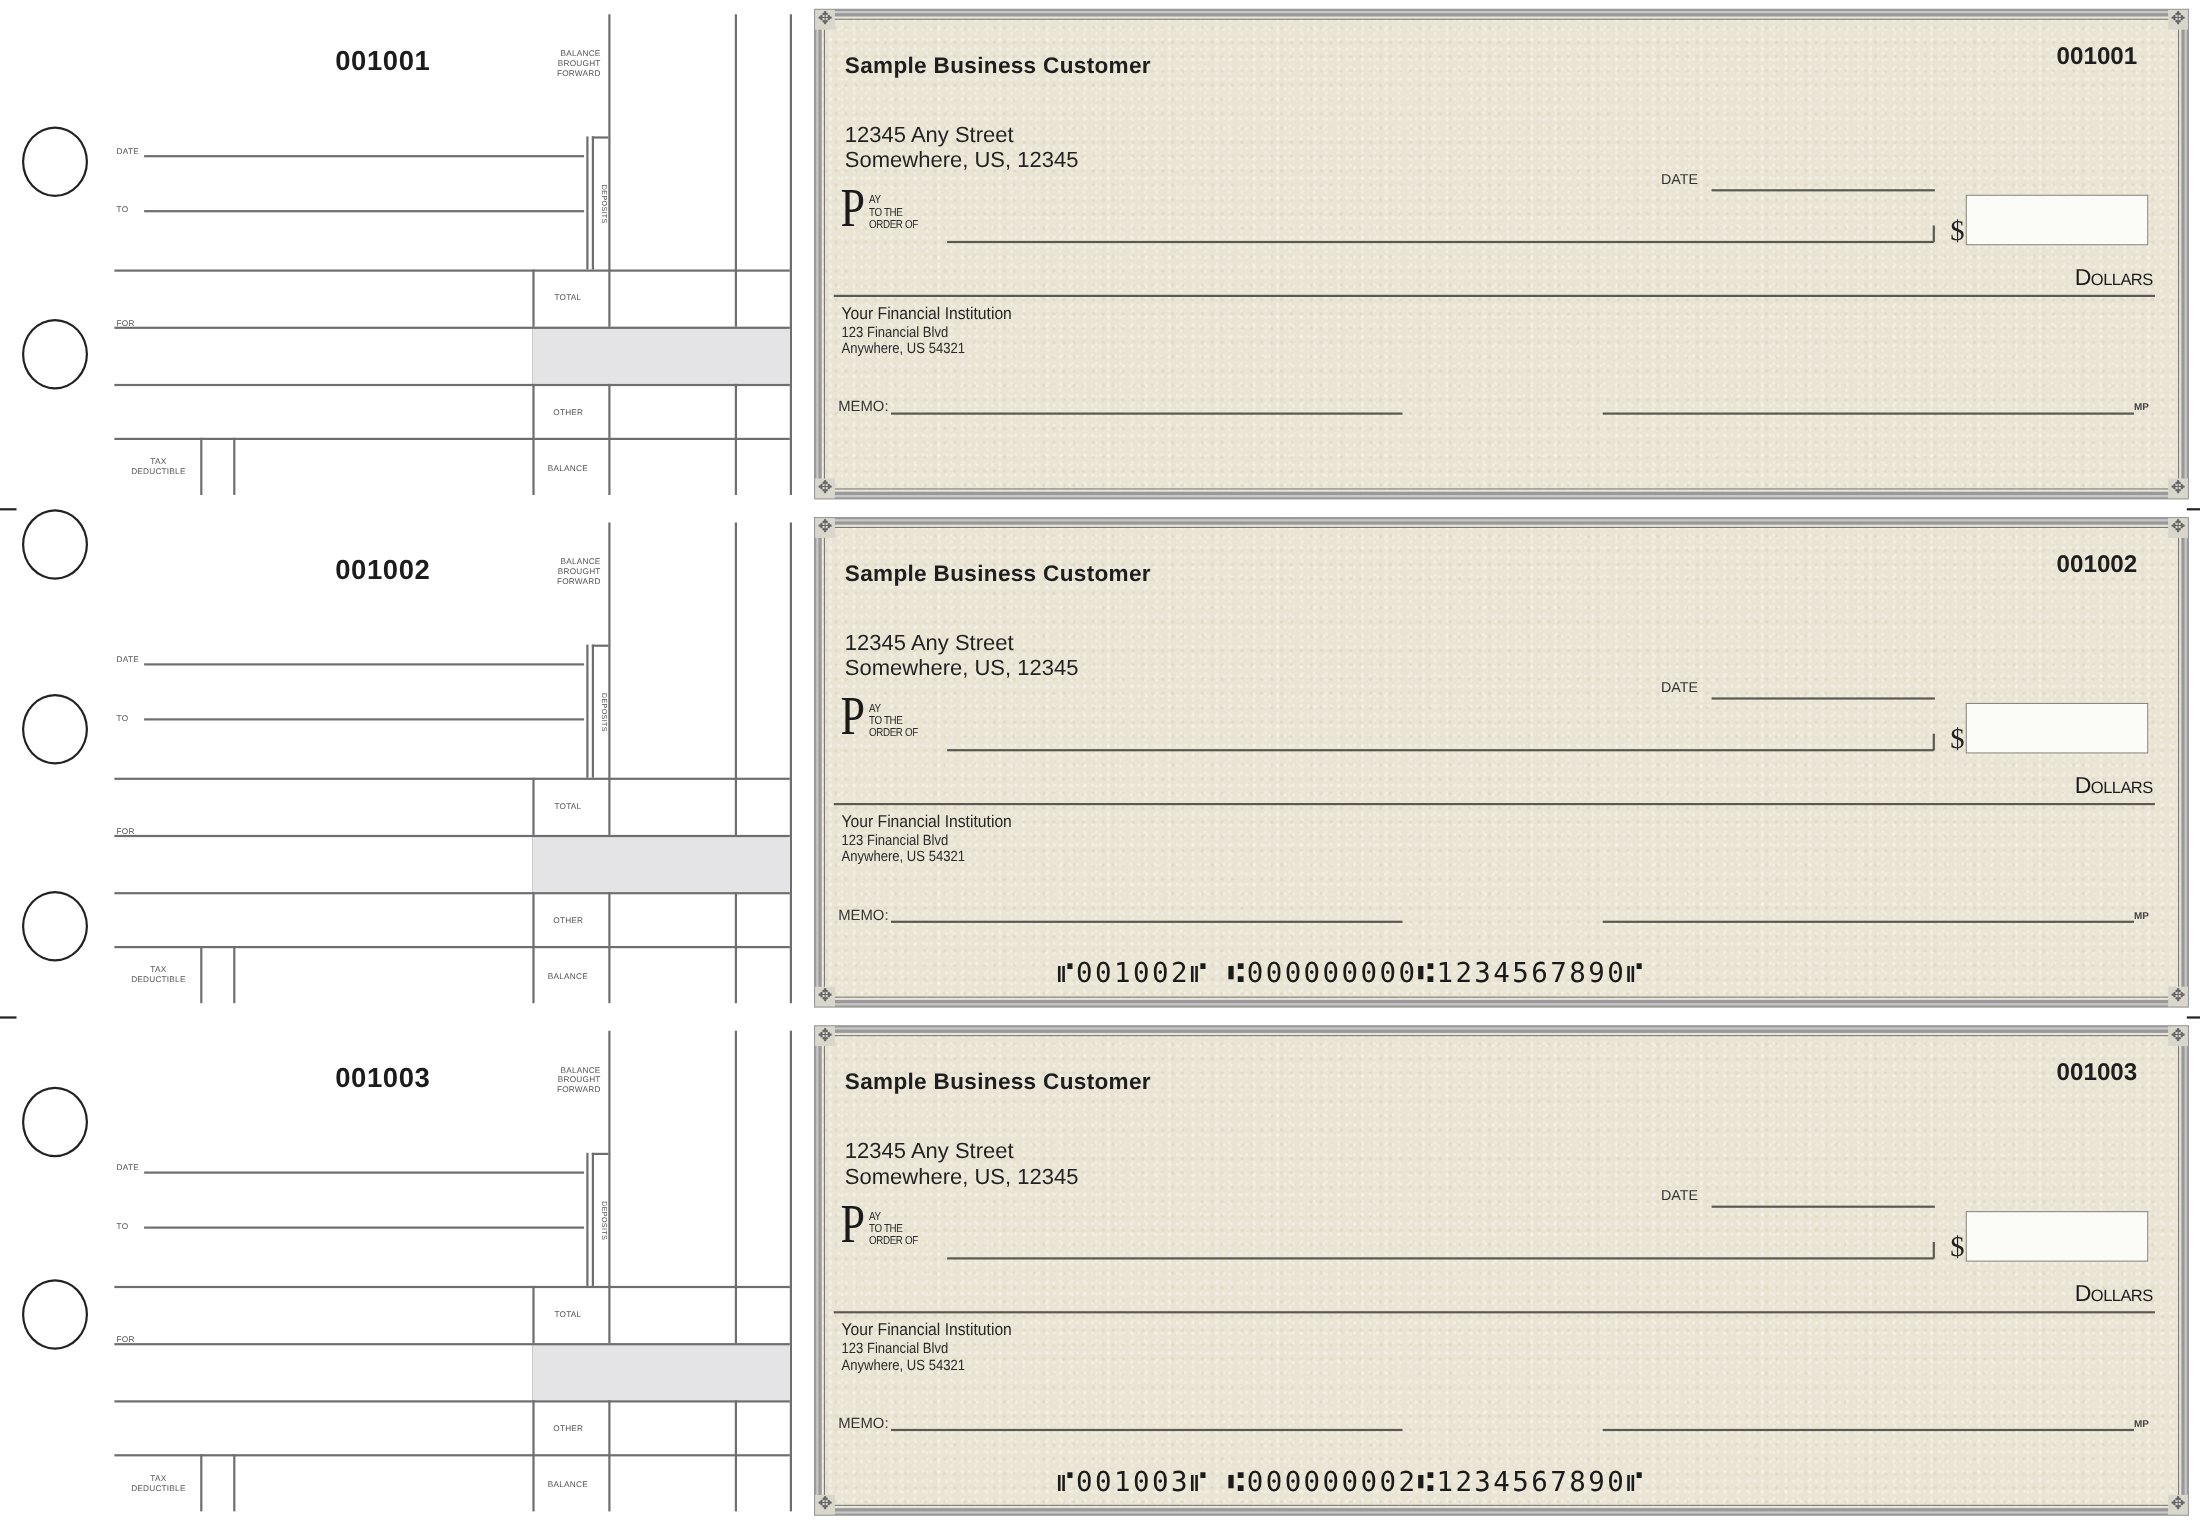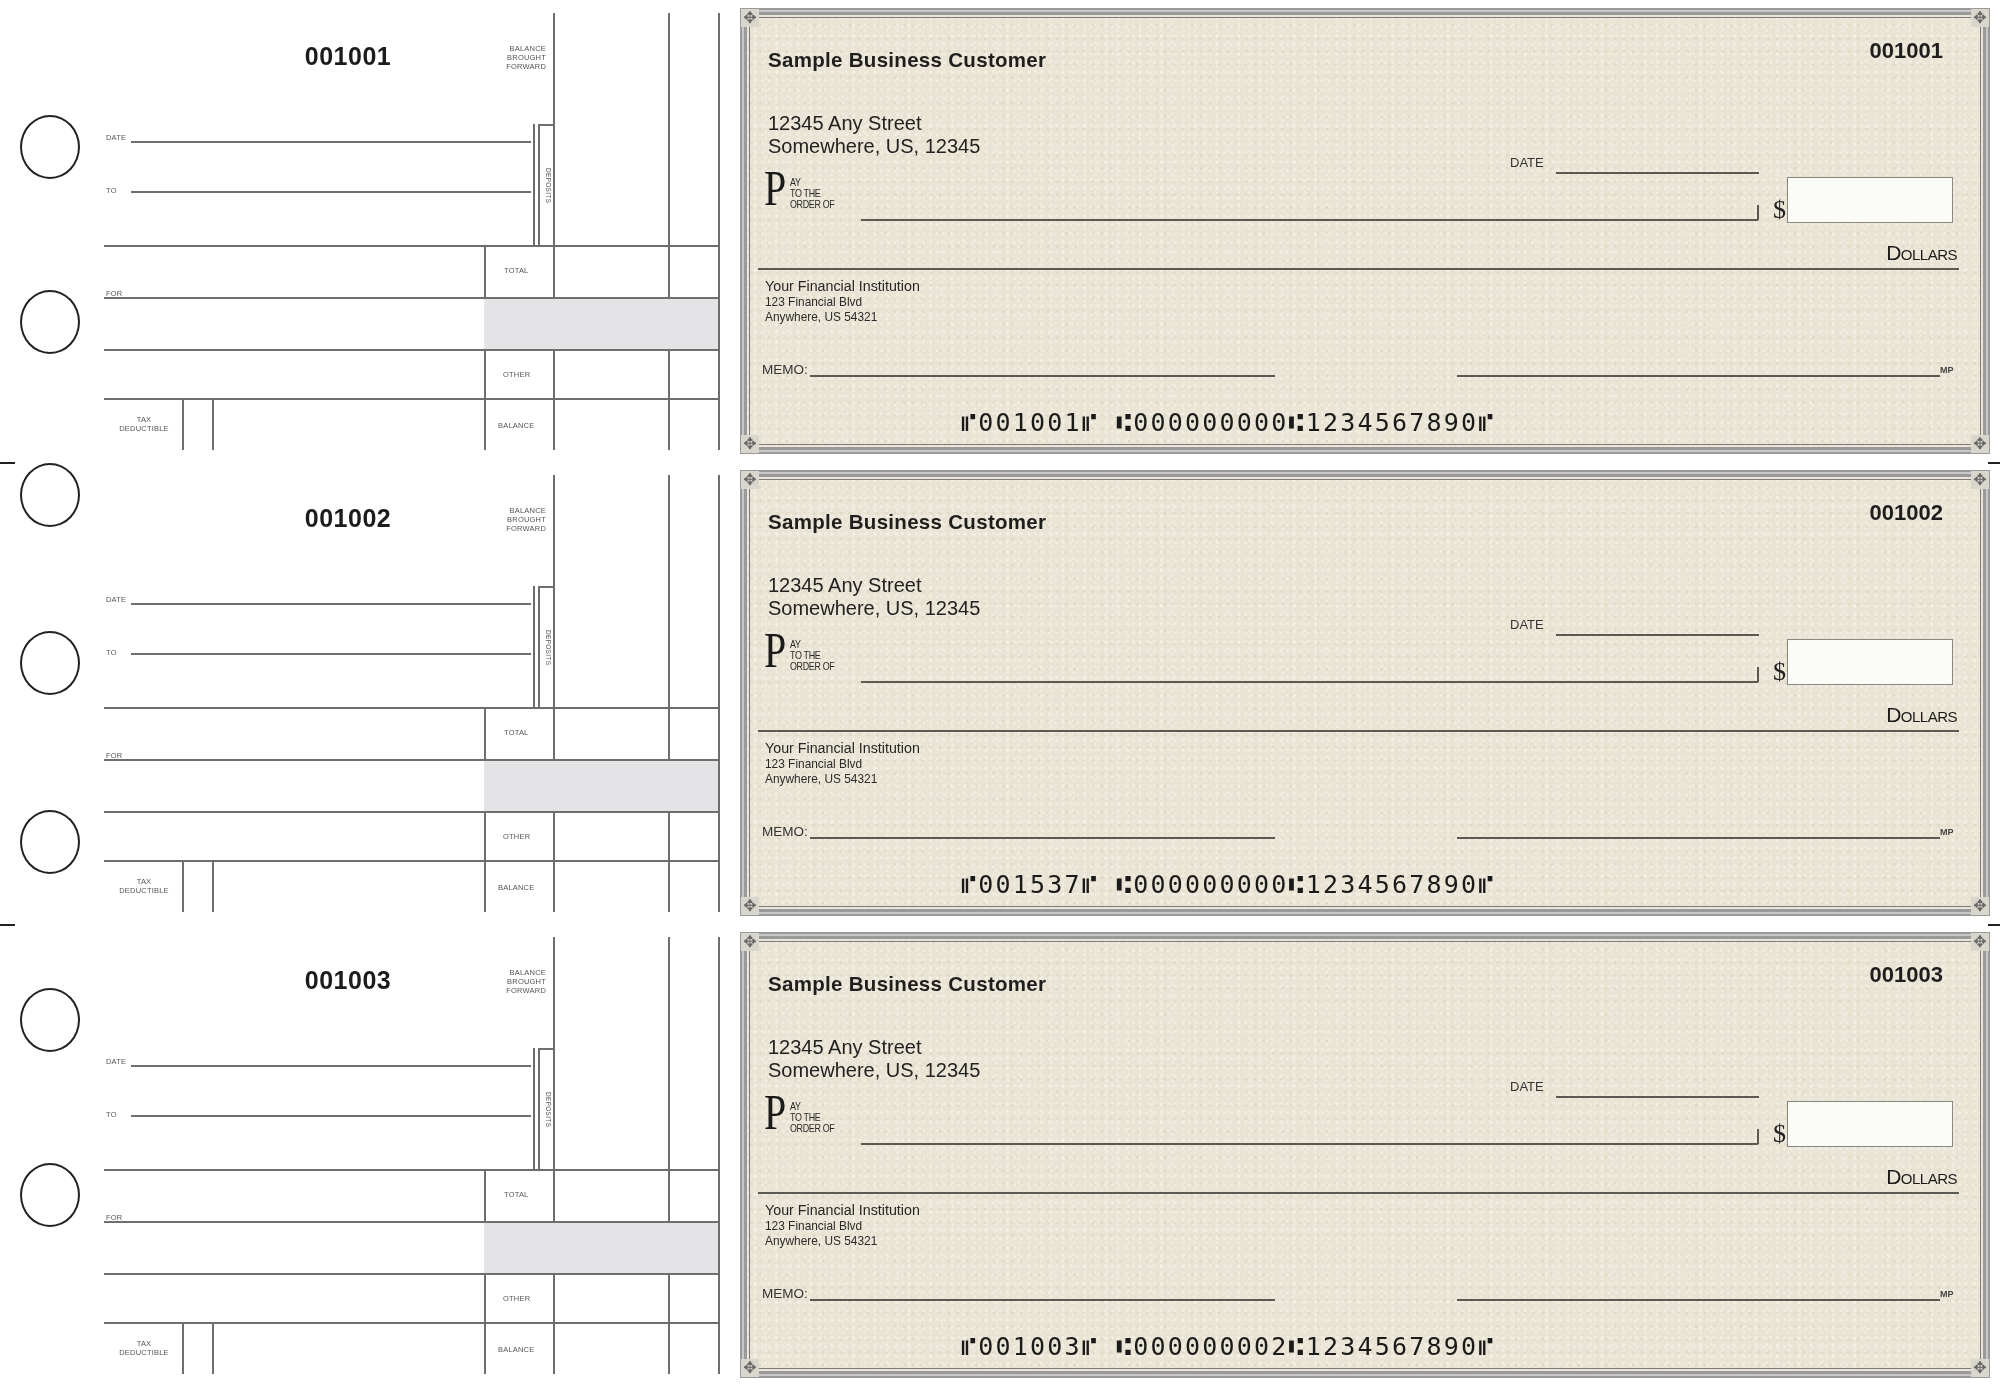--- a/index.html
+++ b/index.html
@@ -164,21 +164,20 @@
     <div class="amount-box"></div>
     <div class="dollars-word">Dollars</div>
     <div class="ink-line" style="left:11px; top:253px; width:1201px;"></div>
     <div class="inst-name">Your Financial Institution</div>
     <div class="inst-line" style="top:279px;">123 Financial Blvd</div>
     <div class="inst-line" style="top:294px;">Anywhere, US 54321</div>
     <div class="memo-label">MEMO:</div>
     <div class="ink-line" style="left:63px; top:360px; width:465px;"></div>
     <div class="ink-line" style="left:710px; top:360px; width:483px;"></div>
     <div class="mp">MP</div>
-    <div class="micr">⑈001001⑈ ⑆000000000⑆1234567890⑈</div>
   </div>
 </div>
 
 <div class="panel" style="top:462px;">
   <div>
     <div class="stub-num">001002</div>
     <div class="tiny bbf">
       <div>BALANCE</div>
       <div>BROUGHT</div>
       <div>FORWARD</div>
@@ -232,21 +231,21 @@
     <div class="amount-box"></div>
     <div class="dollars-word">Dollars</div>
     <div class="ink-line" style="left:11px; top:253px; width:1201px;"></div>
     <div class="inst-name">Your Financial Institution</div>
     <div class="inst-line" style="top:279px;">123 Financial Blvd</div>
     <div class="inst-line" style="top:294px;">Anywhere, US 54321</div>
     <div class="memo-label">MEMO:</div>
     <div class="ink-line" style="left:63px; top:360px; width:465px;"></div>
     <div class="ink-line" style="left:710px; top:360px; width:483px;"></div>
     <div class="mp">MP</div>
-    <div class="micr">⑈001537⑈ ⑆000000000⑆1234567890⑈</div>
+    <div class="micr">⑈001002⑈ ⑆000000000⑆1234567890⑈</div>
   </div>
 </div>
 
 <div class="panel" style="top:924px;">
   <div>
     <div class="stub-num">001003</div>
     <div class="tiny bbf">
       <div>BALANCE</div>
       <div>BROUGHT</div>
       <div>FORWARD</div>

